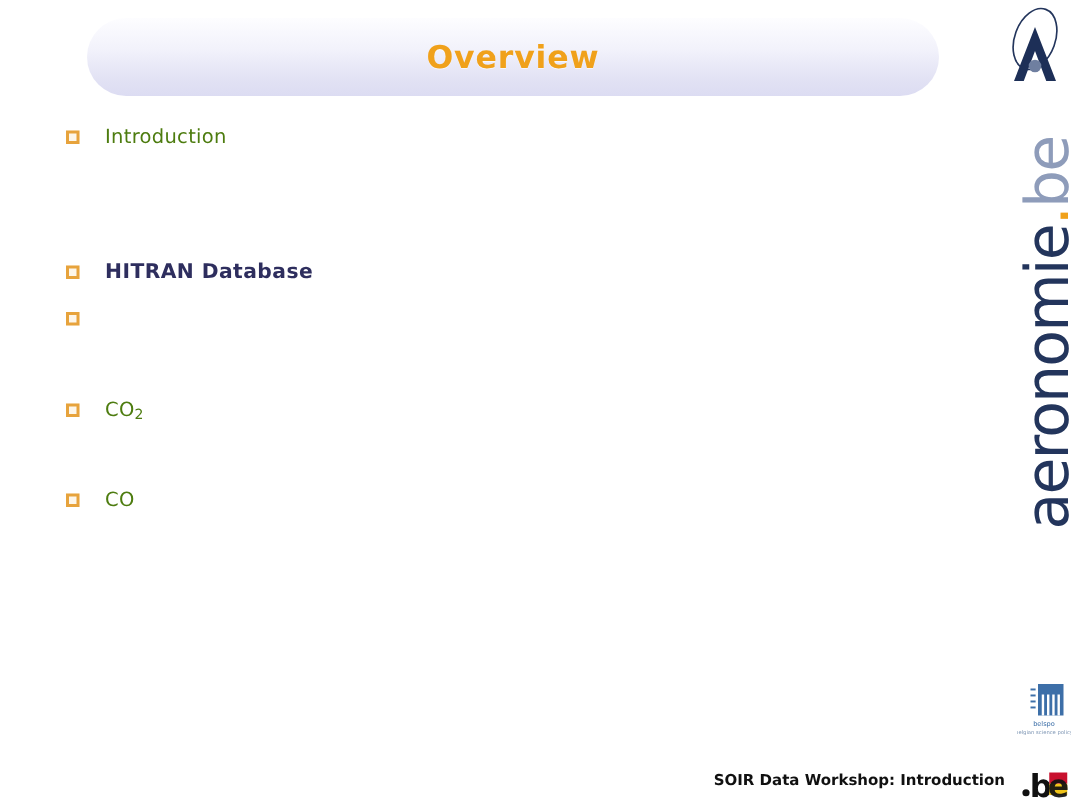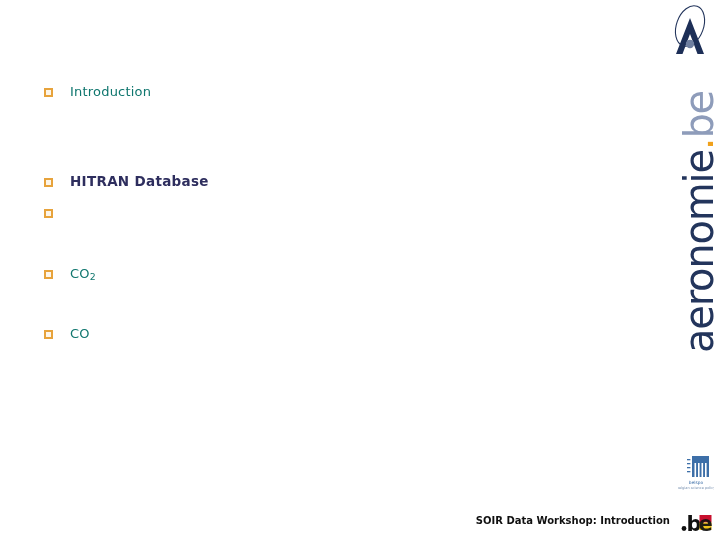--- a/index.html
+++ b/index.html
@@ -73,21 +73,21 @@
     display: inline-block;
     width: 9px;
     height: 9px;
     border: 2px solid #e7a33c;
     background: #fdf6ea;
     box-sizing: border-box;
   }
   .bullet-label {
     font-family: "DejaVu Sans", sans-serif;
     font-size: 13px;
-    color: #0f766e;
+    color: #4d7c0f;
     letter-spacing: 0.2px;
     white-space: nowrap;
   }
   .bullet-row.emph .bullet-label {
     color: #2e2e5e;
     font-weight: bold;
     font-size: 13.5px;
     letter-spacing: 0.3px;
     margin-top: 28px;
   }
@@ -160,20 +160,23 @@
     top: 508px;
     width: 36px;
     height: 26px;
   }
 </style>
 </head>
 <body>
 
 <div class="slide">
 
+  <div class="title-bar">
+    <span class="title-text">Overview</span>
+  </div>
 
   <div class="bullet-list">
 
     <div class="bullet-row">
       <span class="bullet-marker"><span class="sq"></span></span>
       <span class="bullet-label">Introduction</span>
     </div>
 
     <div class="bullet-row emph">
       <span class="bullet-marker"><span class="sq"></span></span>

